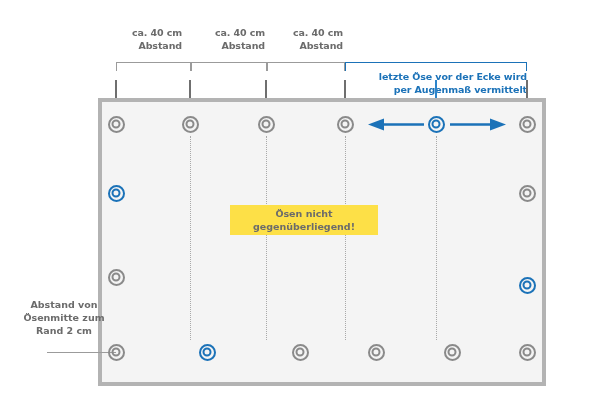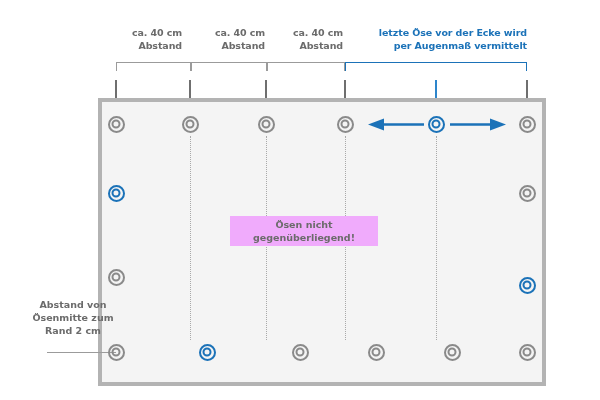--- a/index.html
+++ b/index.html
@@ -28,20 +28,21 @@
     text-align: right;
     font-size: 9.5px;
     font-weight: bold;
     line-height: 13px;
     color: #6b6b6b;
     letter-spacing: -0.1px;
     white-space: pre-line;
   }
   .dim-label.blue {
     color: #1b72b8;
+    margin-top: 44px;
   }
   .side-label {
     position: absolute;
     text-align: center;
     font-size: 9.5px;
     font-weight: bold;
     line-height: 13px;
     color: #6b6b6b;
     white-space: pre-line;
   }
@@ -156,21 +157,21 @@
 <div class="tick blue" style="left:435px; top:80px; height:22px;"></div>
 <div class="tick" style="left:526px; top:80px; height:22px;"></div>
 
 <div id="tarp" style="left:98px; top:98px; width:448px; height:288px;"></div>
 
 <div class="guide" style="left:190px; top:136px; height:204px;"></div>
 <div class="guide" style="left:266px; top:136px; height:204px;"></div>
 <div class="guide" style="left:345px; top:136px; height:204px;"></div>
 <div class="guide" style="left:436px; top:136px; height:204px;"></div>
 
-<div class="center-note" style="left:300px; top:216px; width:140px; margin-left:-70px; background:#f0abfc; padding:2px 4px;">Ösen nicht
+<div class="center-note" style="left:300px; top:205px; width:140px; margin-left:-70px; background:#fde047; padding:2px 4px;">Ösen nicht
 gegenüberliegend!</div>
 
 <svg class="arrow-svg" style="left:368px; top:118px;" width="56" height="13" viewBox="0 0 56 13">
   <line x1="14" y1="6.5" x2="56" y2="6.5" stroke="#1b72b8" stroke-width="2.6"></line>
   <polygon points="0,6.5 16,0.5 16,12.5" fill="#1b72b8"></polygon>
 </svg>
 <svg class="arrow-svg" style="left:450px; top:118px;" width="56" height="13" viewBox="0 0 56 13">
   <line x1="0" y1="6.5" x2="42" y2="6.5" stroke="#1b72b8" stroke-width="2.6"></line>
   <polygon points="56,6.5 40,0.5 40,12.5" fill="#1b72b8"></polygon>
 </svg>
@@ -187,16 +188,16 @@
     <div class="grommet" style="left: 518.5px; top: 184.5px; width: 17px; height: 17px;"></div>
     <div class="grommet blue" style="left: 518.5px; top: 276.5px; width: 17px; height: 17px;"></div>
     <div class="grommet" style="left: 107.5px; top: 343.5px; width: 17px; height: 17px;"></div>
     <div class="grommet blue" style="left: 198.5px; top: 343.5px; width: 17px; height: 17px;"></div>
     <div class="grommet" style="left: 291.5px; top: 343.5px; width: 17px; height: 17px;"></div>
     <div class="grommet" style="left: 367.5px; top: 343.5px; width: 17px; height: 17px;"></div>
     <div class="grommet" style="left: 443.5px; top: 343.5px; width: 17px; height: 17px;"></div>
     <div class="grommet" style="left: 518.5px; top: 343.5px; width: 17px; height: 17px;"></div>
   </div>
 
-<div class="side-label" style="left:23px; top:298px; width:100px;">Abstand von
+<div class="side-label" style="left:14px; top:298px; width:100px;">Abstand von
 Ösenmitte zum
 Rand 2 cm</div>
 <div class="leader" style="left:47px; top:352px; width:69px;"></div>
 
 </body></html>

